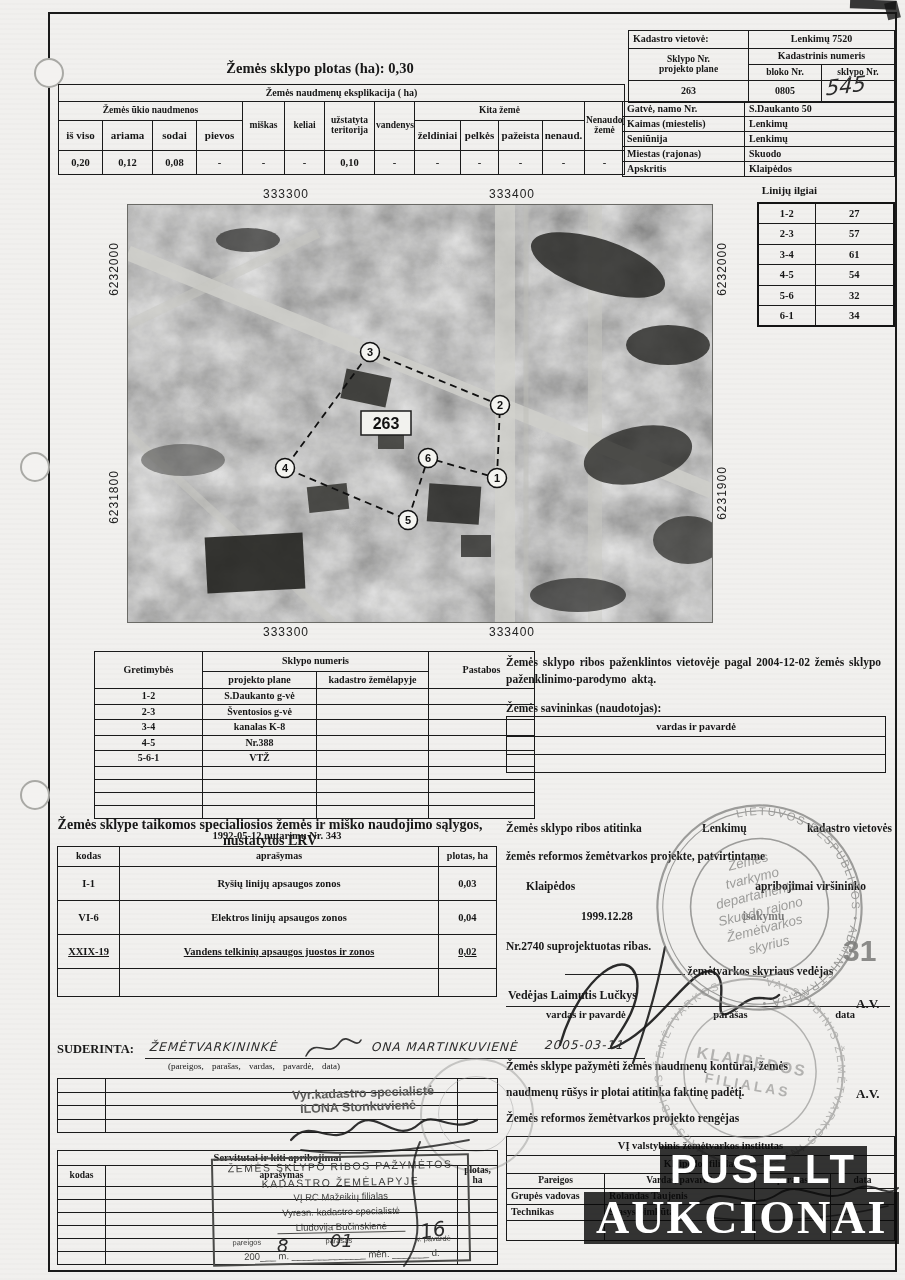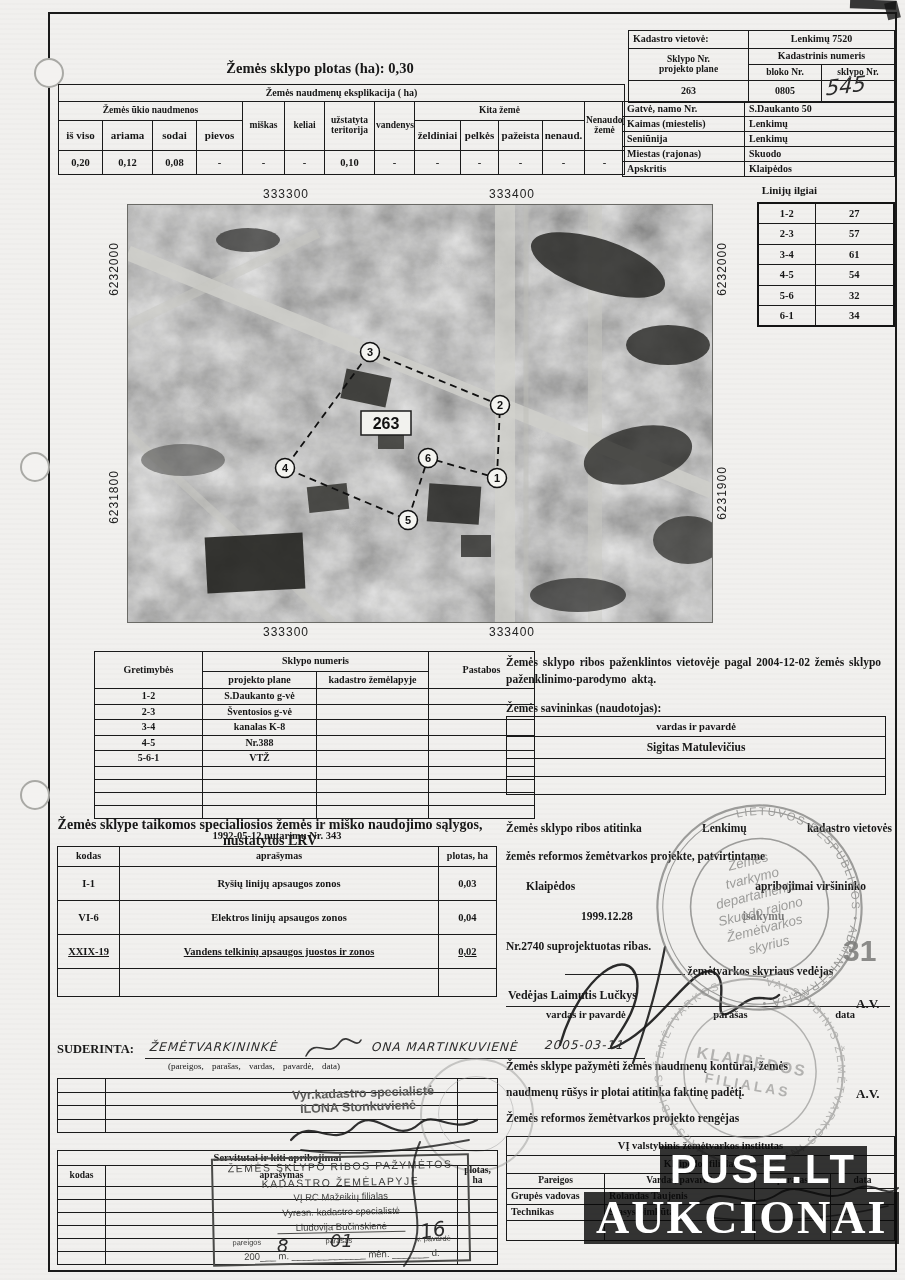--- a/index.html
+++ b/index.html
@@ -327,23 +327,20 @@
   </tbody>
     </table>
 
   <div class="abs b" style="left:506px;top:654px;width:384px;font-size:11.5px;line-height:17px;word-spacing:2px;">Žemės sklypo ribos paženklintos vietovėje pagal 2004-12-02 žemės sklypo paženklinimo-parodymo aktą.</div>
   <div class="abs b" style="left:506px;top:702px;font-size:11.5px;">Žemės savininkas (naudotojas):</div>
   <table class="abs doc-table" style="left:506px;top:716px;width:380px;border:1.5px solid #161616;">
     <tbody>
         <tr style="height:20px;font-size:10.5px;">
           <td>vardas ir pavardė</td>
         </tr>
-    <tr style="height:22px;font-size:11.5px;">
-          <td>Sigitas Matulevičius</td>
-        </tr>
     <tr style="height:18px;">
           <td></td>
         </tr>
     <tr style="height:18px;">
           <td></td>
         </tr>
   </tbody>
     </table>
 
   <div class="abs b ctr" style="left:50px;top:817px;width:440px;font-size:14px;">Žemės sklype taikomos specialiosios žemės ir miško naudojimo sąlygos, nustatytos LRV</div>

